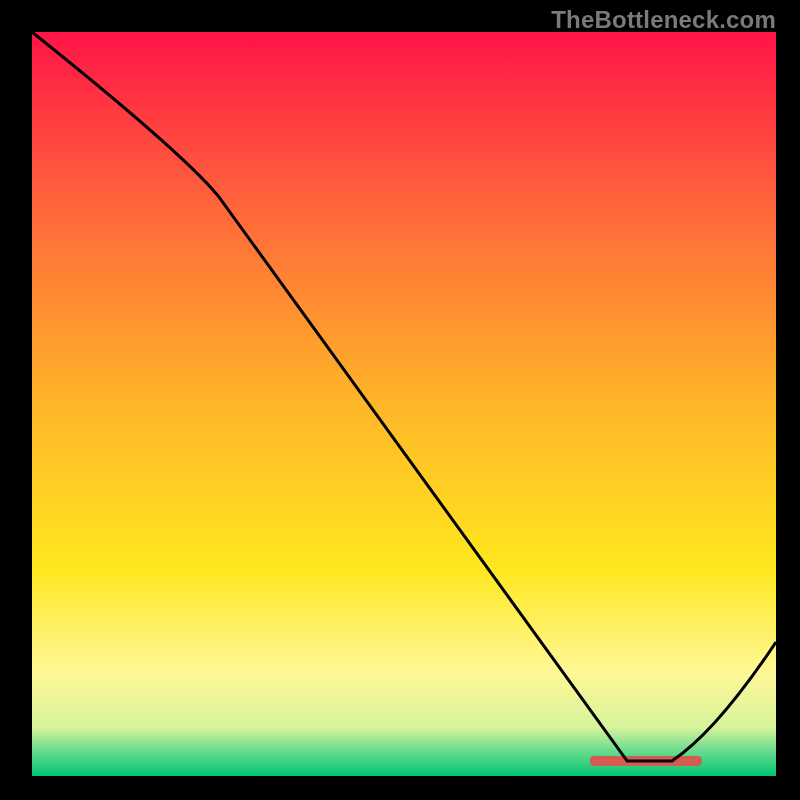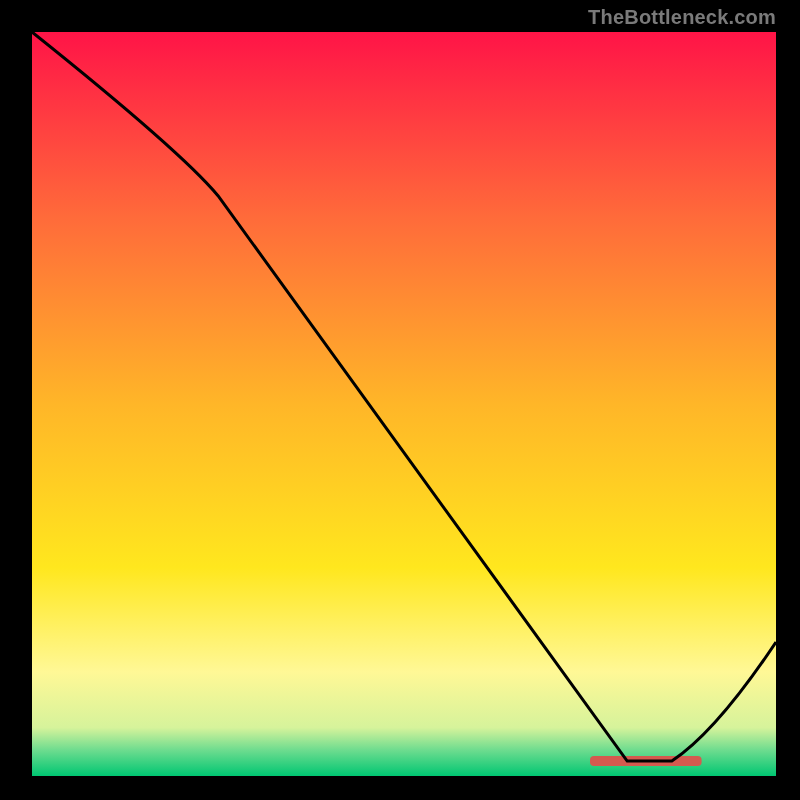--- a/index.html
+++ b/index.html
@@ -26,21 +26,21 @@
   }
   .plot svg {
     display: block;
     width: 744px;
     height: 744px;
   }
   .attribution {
     position: absolute;
     top: 6px;
     right: 24px;
-    font-size: 20px;
+    font-size: 24px;
     font-weight: 600;
     color: #7a7a7a;
     letter-spacing: 0.2px;
   }
 </style>
 </head>
 <body>
 
 <div class="stage">
   <div class="attribution">TheBottleneck.com</div>

